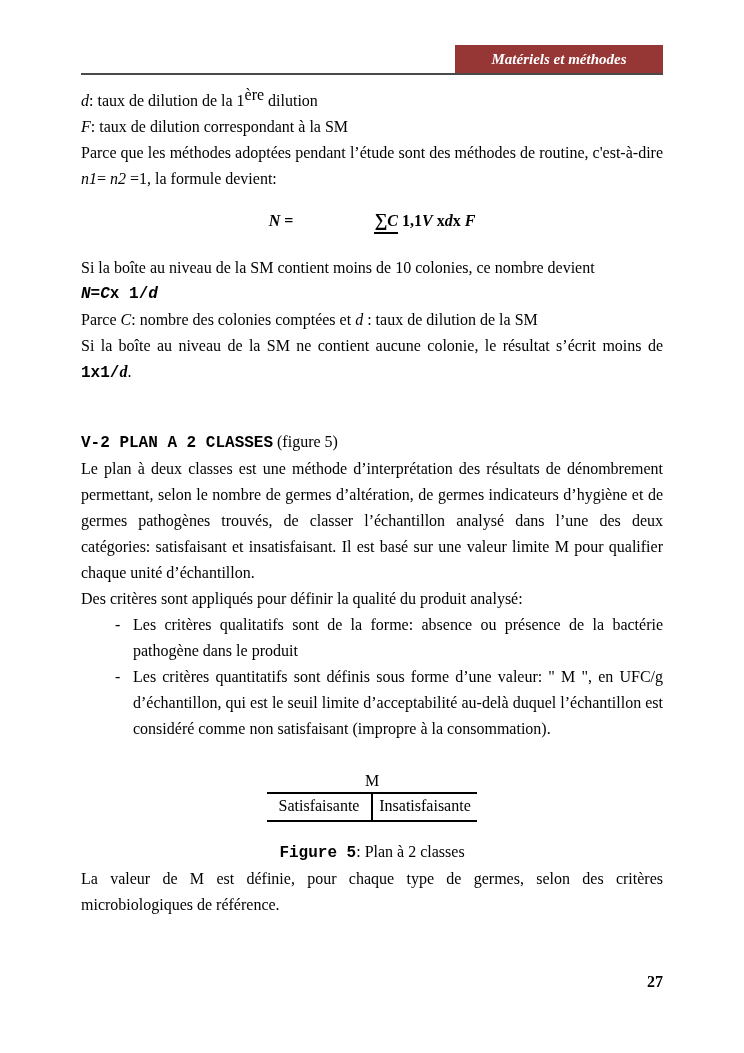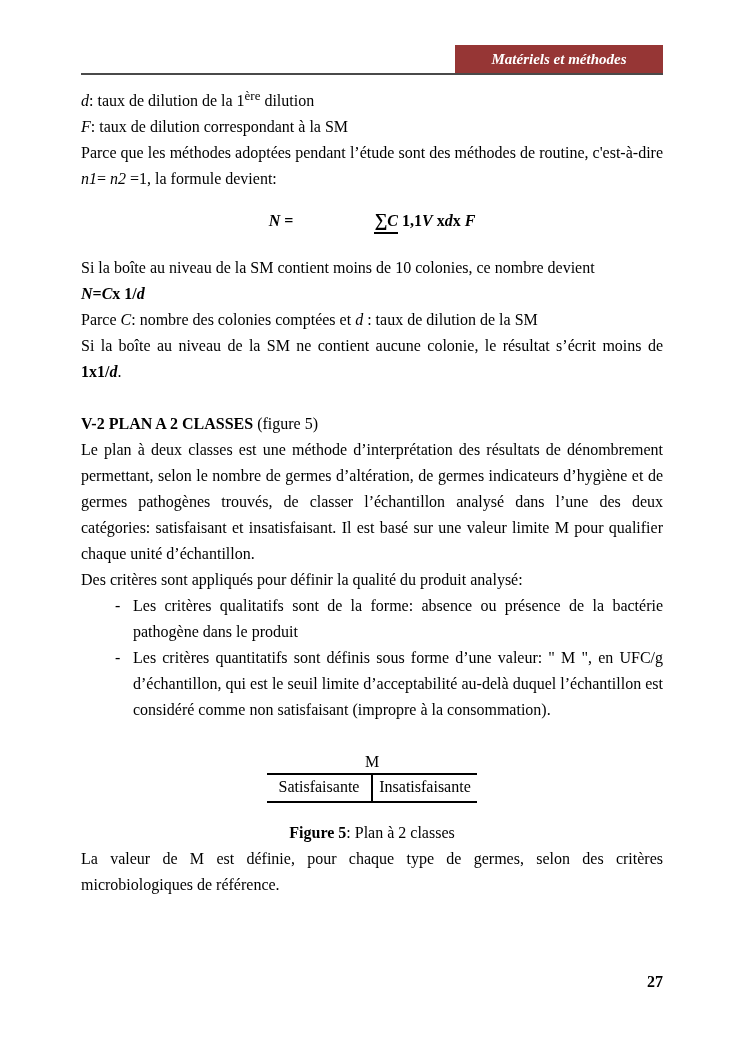--- a/index.html
+++ b/index.html
@@ -29,35 +29,35 @@
     font-size: 15px;
     line-height: 19px;
     padding: 5px 13px 4px 13px;
     min-width: 208px;
     text-align: center;
   }
   .content { margin: 13px 81px 0 81px; }
   .line, p { line-height: 26px; }
   .just { text-align: justify; }
   .var { font-style: italic; }
-  .bold { font-weight: bold; }
+  .bold { font-weight: bold; font-family: Liberation Mono, monospace; }
   .bi { font-weight: bold; font-style: italic; }
-  sup.small { font-size: 13px; vertical-align: super; line-height: 0; }
+  sup.small { font-size: 16px; vertical-align: super; line-height: 0; }
   .formula {
     display: flex;
     justify-content: center;
     align-items: center;
     margin: 18px 0 24px 0;
     font-weight: bold;
   }
   .frac { width: 170px; text-align: right; margin-left: 12px; }
   .frac .num { border-bottom: 2px solid #000; padding-bottom: 3px; }
   .frac .num .sigma { font-size: 18px; }
   .frac .den { padding-top: 3px; }
-  .heading { margin-top: 26px; line-height: 26px; }
+  .heading { margin-top: 43px; line-height: 26px; }
   .bullet { display: flex; padding-left: 34px; }
   .bullet .dash { width: 18px; flex: none; line-height: 26px; }
   .bullet .btext { flex: 1; text-align: justify; line-height: 26px; }
   .fig-table { width: 210px; margin: 28px auto 0 auto; text-align: center; }
   .fig-table .m-label { line-height: 22px; }
   .fig-row { display: flex; border-top: 2px solid #000; border-bottom: 2px solid #000; }
   .fig-row .cell { flex: 1; padding: 1px 2px 3px 2px; line-height: 22px; }
   .fig-row .cell.left { border-right: 2px solid #000; }
   .caption { text-align: center; margin-top: 17px; line-height: 26px; }
   .closing { }

